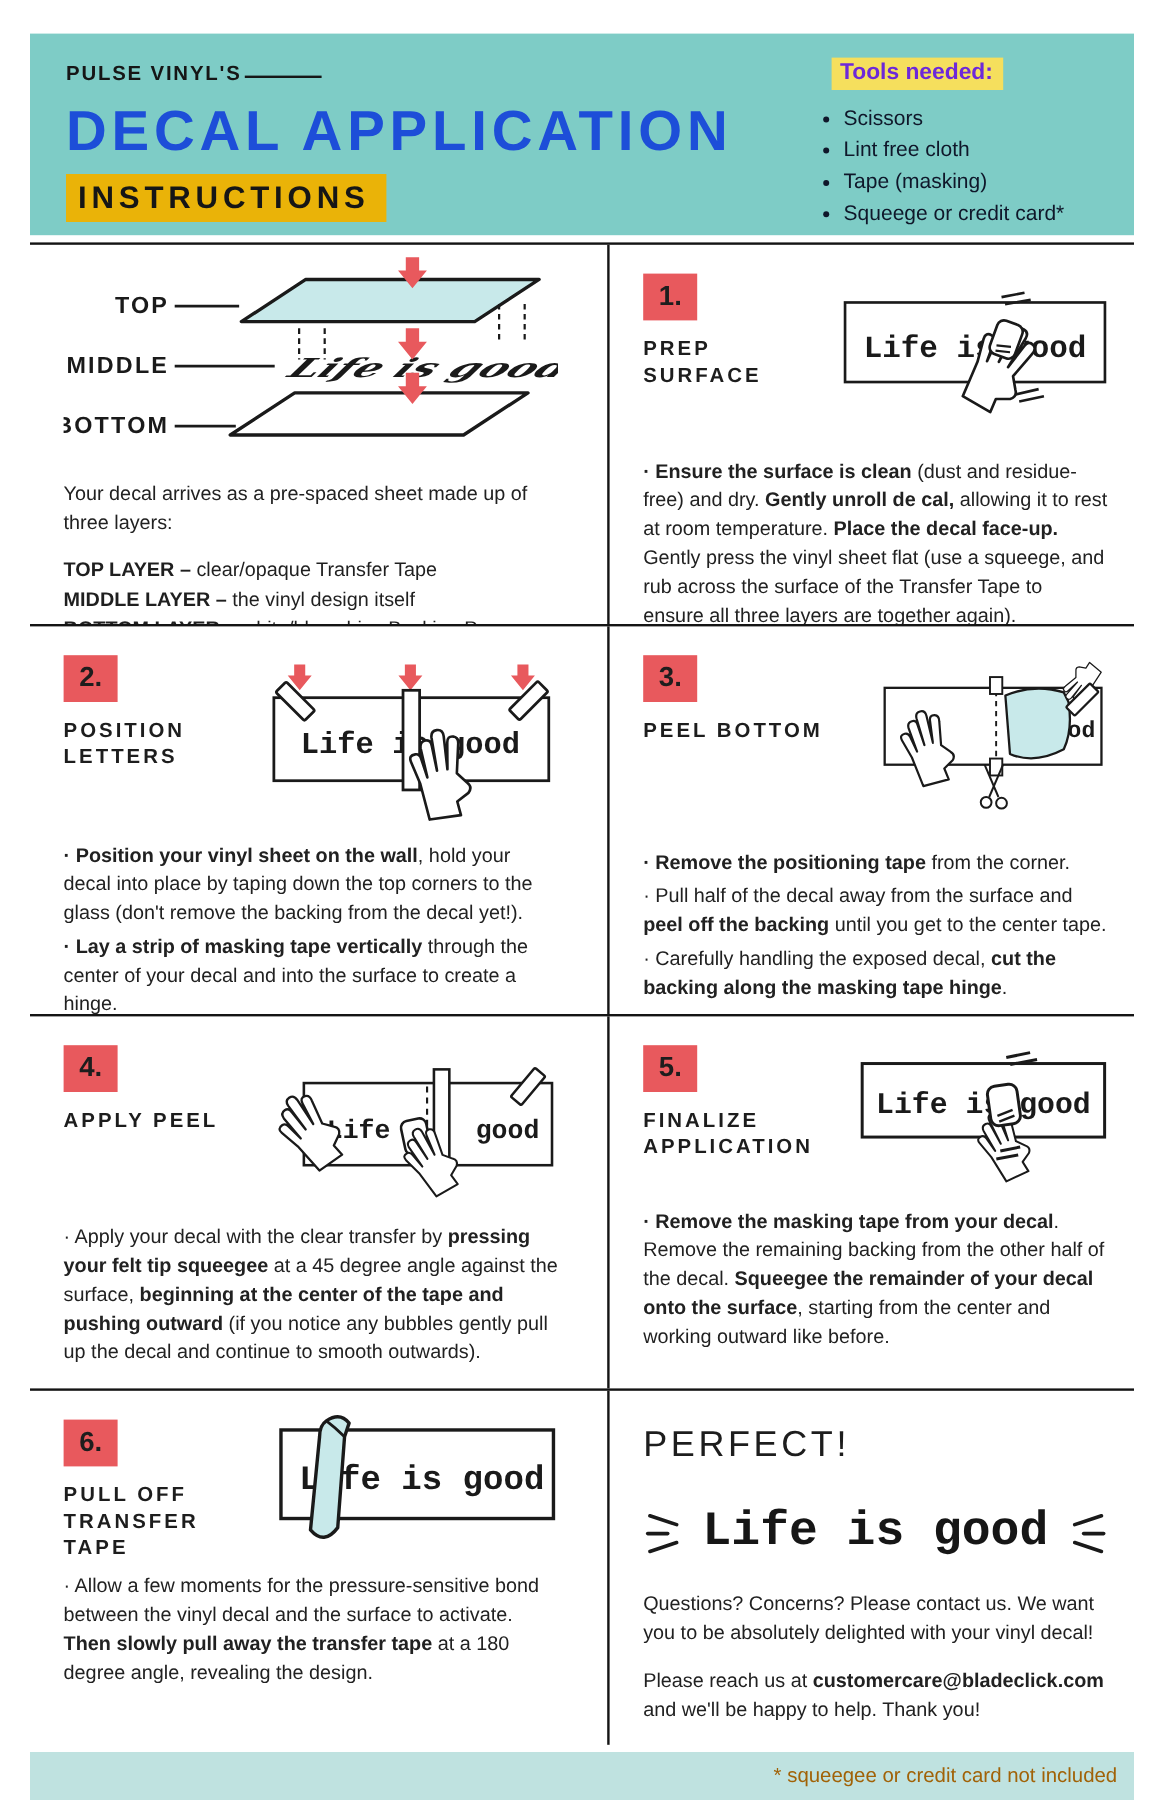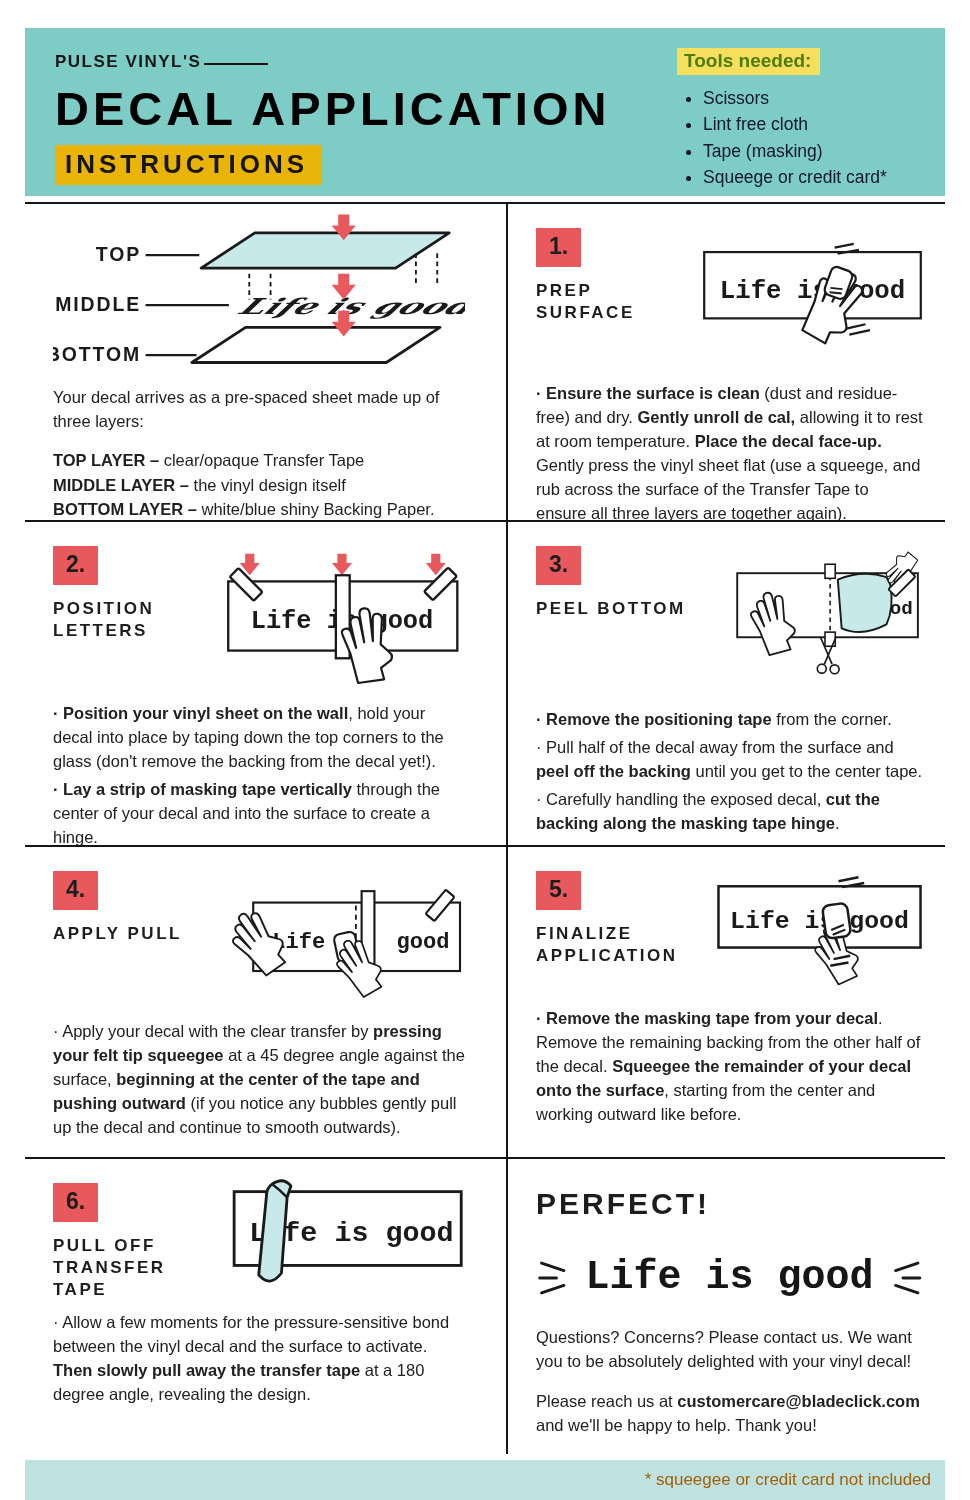--- a/index.html
+++ b/index.html
@@ -6,27 +6,27 @@
   html,body { width:970px; height:1500px; background:#fff; overflow:hidden;
               font-family:"Liberation Sans", sans-serif; color:#1f1f1f; }
   .page { width:970px; height:1500px; padding:0 25px; position:relative; }
 
   
   .hero { margin-top:28px; height:168px; background:#7ECCC6; position:relative;
           padding:24px 28px 0 30px; }
   .brand { font-size:17px; font-weight:bold; letter-spacing:1.5px; color:#161616; }
   .brand-line { display:inline-block; width:64px; border-bottom:2.5px solid #161616;
                 margin-left:3px; vertical-align:2px; }
-  .hero h1 { font-size:47px; font-weight:bold; letter-spacing:4px; color:#000000;
+  .hero h1 { font-size:47px; font-weight:bold; letter-spacing:4px; color:#1d4ed8;
              margin-top:9px; white-space:nowrap; }
   .subtitle { display:inline-block; background:#eab308; font-size:26px; font-weight:bold;
               letter-spacing:4px; padding:4px 14px 5px 10px; margin-top:9px; color:#161616; }
   .tools { position:absolute; top:20px; right:26px; width:242px; }
   .tools-label { display:inline-block; background:#F5DF5D; font-size:19px; font-weight:bold;
-                 padding:2px 9px 3px 7px; color:#4d7c0f; }
+                 padding:2px 9px 3px 7px; color:#6d28d9;margin-left:16px; }
   .tools ul { margin:10px 0 0 26px; }
   .tools li { font-size:17.5px; line-height:1.5; color:#0f172a; }
 
   
   .grid { margin-top:6px; }
   .row { display:flex; border-top:2px solid #141414;gap:19px; }
   .row1 { height:318px; } .row2 { height:325px; } .row3 { height:312px; } .row4 { height:297px; }
   .cell { overflow:hidden; padding:18px 22px 0 28px; }
   .cell.left  { flex:0 0 462px; }
   .cell.right { flex:1; border-left:2px solid #141414; }
@@ -35,26 +35,26 @@
   .step-title-block { flex:0 0 158px; padding-top:6px; }
   .badge { display:inline-block; background:#E8595D; color:#1d1d1d; font-size:23px;
            font-weight:bold; padding:5px 13px 7px; }
   .step-title { font-size:17px; font-weight:bold; letter-spacing:2.5px; line-height:1.3;
                 color:#1d1d1d; margin-top:13px; }
   .illo { flex:1; min-width:0; }
 
   .body { font-size:16.5px; line-height:1.45; margin-top:10px; color:#212121; }
   .body + .body { margin-top:4px; }
   .intro-cell { padding-top:8px; }
-  .intro-cell .body.first { margin-top:6px; }
+  .intro-cell .body.first { margin-top:20px; }
   .layer-line { font-size:16.5px; line-height:1.5; }
   .layers-block { margin-top:14px; }
 
   
-  .perfect-title { font-size:30px; font-weight:bold; letter-spacing:3px; color:#1d1d1d;
+  .perfect-title { font-size:30px; font-weight:normal; letter-spacing:3px; color:#1d1d1d;
                    padding-top:10px; }
   .perfect-decal-row { display:flex; align-items:center; justify-content:center; gap:16px;
                        margin:34px 0 26px; }
   .perfect-decal { font-family:"Liberation Mono","DejaVu Sans Mono",monospace;
                    font-weight:bold; font-size:40px; color:#161616; white-space:nowrap; }
 
   
   .footbar { margin-top:6px; height:40px; background:#BFE2E0; display:flex;
              align-items:center; justify-content:flex-end; padding-right:14px; }
   .footbar span { font-size:17px; color:#a16207; }
@@ -229,21 +229,21 @@
         <p class="body">· Pull half of the decal away from the surface and <b>peel off the backing</b> until you get to the center tape.</p>
         <p class="body">· Carefully handling the exposed decal, <b>cut the backing along the masking tape hinge</b>.</p>
       </div>
     </section>
 
     <section class="row row3">
       <div class="cell left">
         <div class="step-head">
           <div class="step-title-block">
             <span class="badge">4.</span>
-            <div class="step-title">APPLY PULL</div>
+            <div class="step-title">APPLY PEEL</div>
           </div>
           <svg class="illo" viewBox="0 0 345 150" height="145">
             <rect x="48" y="26" width="290" height="96" fill="#fff" stroke="#1a1a1a" stroke-width="3"></rect>
             <text x="112" y="90" text-anchor="middle" class="decal-font" font-size="31">Life</text>
             <text x="286" y="90" text-anchor="middle" class="decal-font" font-size="31">good</text>
             <g transform="translate(78,120) scale(0.9) rotate(-35) translate(-30,-104)">
                 <use href="#hand-up"></use>
               </g>
             <line x1="192" y1="30" x2="192" y2="118" stroke="#1a1a1a" stroke-width="2.5" stroke-dasharray="7 6"></line>
             <rect x="200" y="10" width="18" height="124" fill="#fff" stroke="#1a1a1a" stroke-width="3"></rect>

